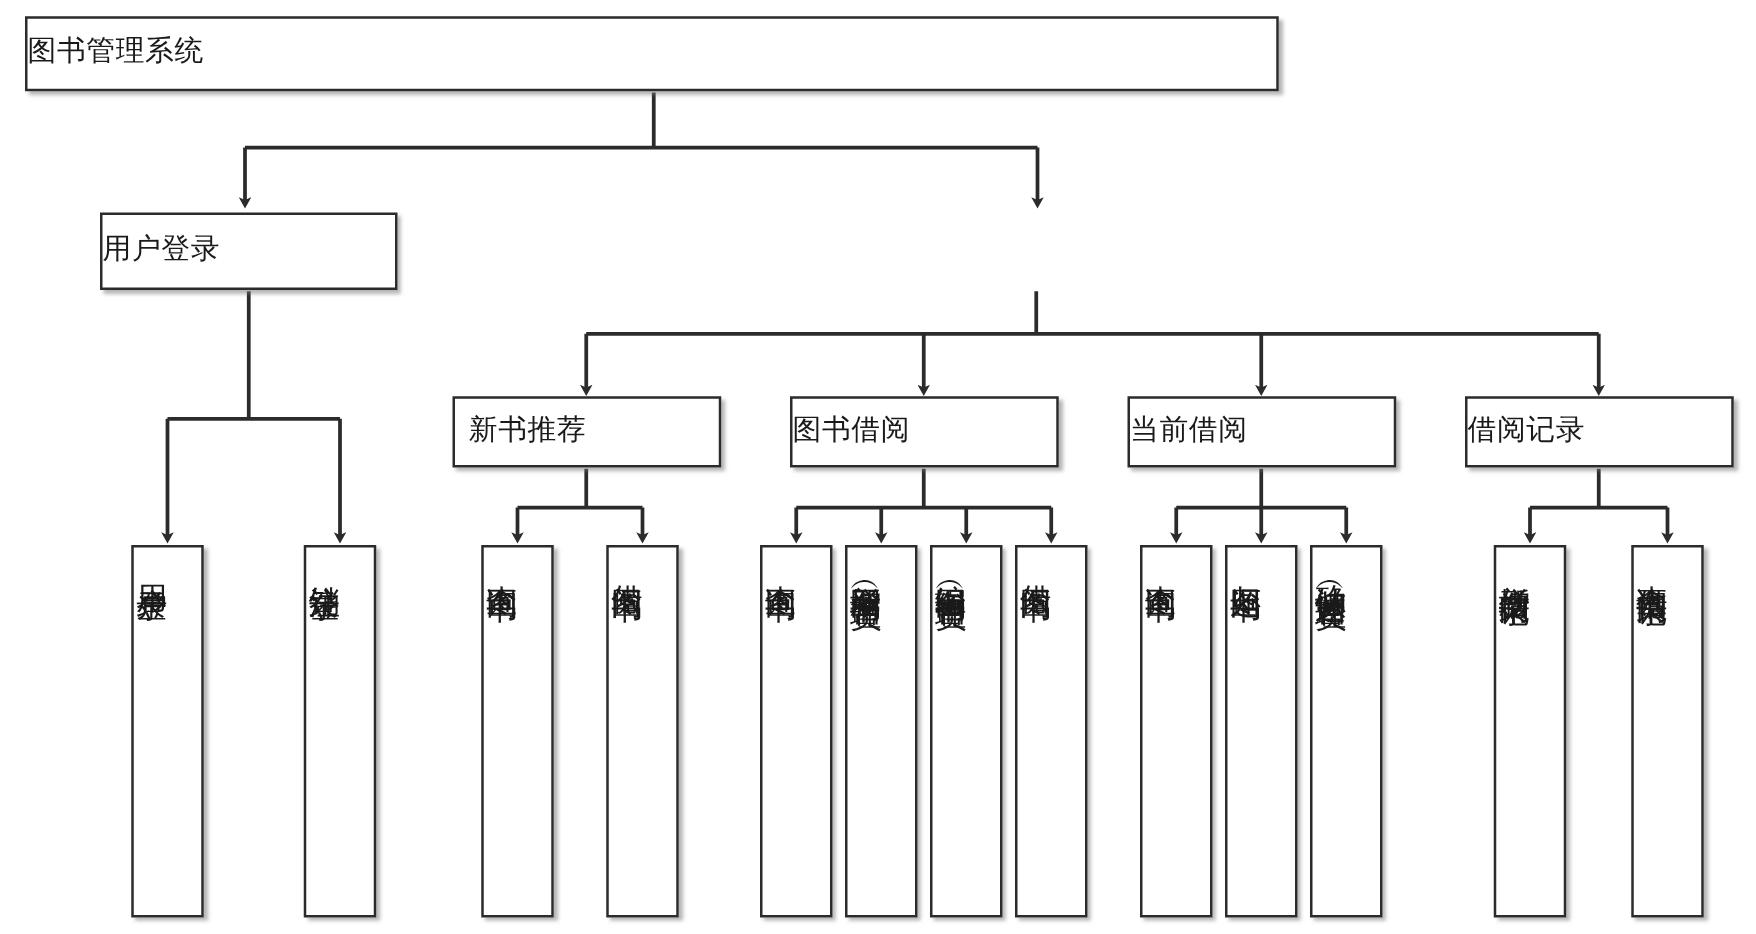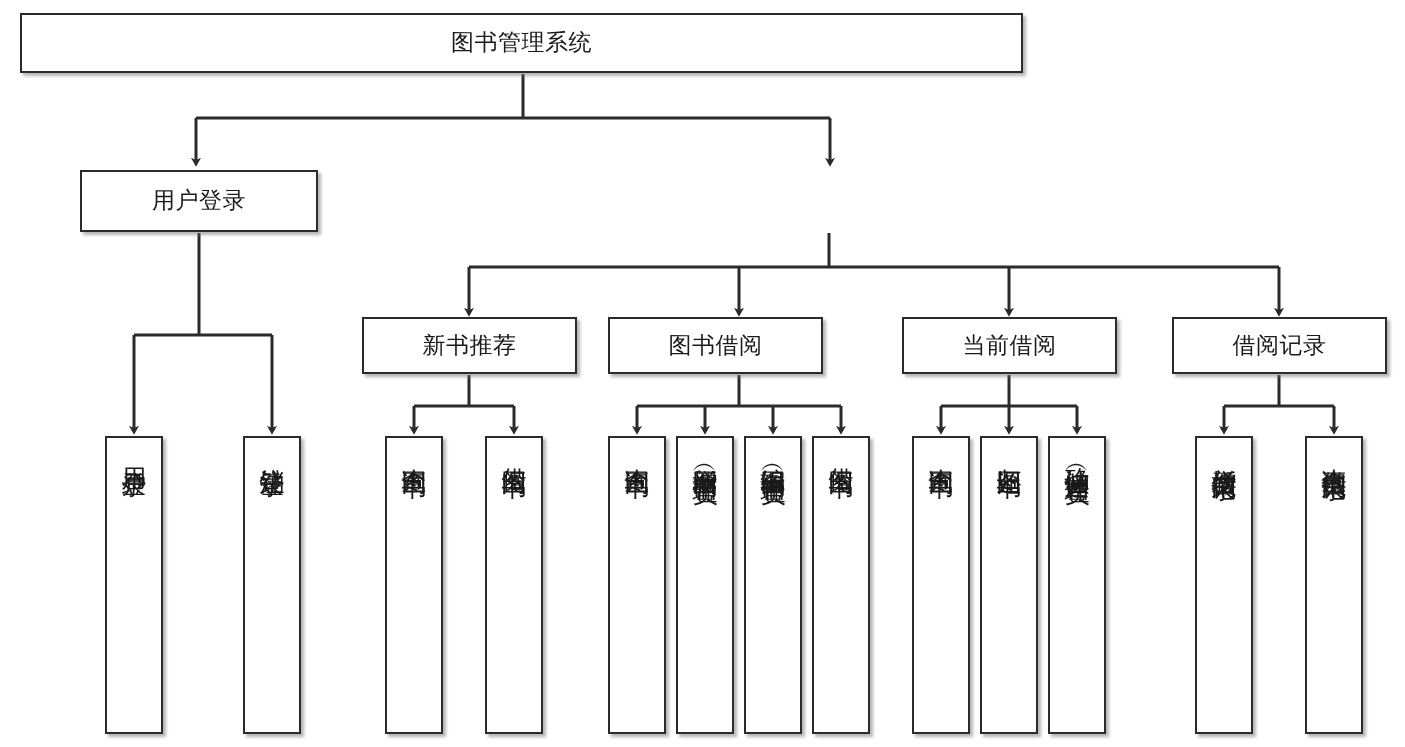--- a/index.html
+++ b/index.html
@@ -25,22 +25,22 @@
     height: 747px;
   }
   .node-box {
     position: absolute;
     box-sizing: border-box;
     background: #ffffff;
     border: 2px solid #2b2b2b;
     box-shadow: 3px 3px 3px rgba(120,120,120,0.55);
     display: flex;
     align-items: center;
-    justify-content: center;
     color: #1a1a1a;
+    font-family: Liberation Mono, monospace;
   }
   .node-label {
     display: block;
     text-align: center;
     line-height: 1.12;
     letter-spacing: 0.5px;
     color: #1a1a1a;
     white-space: nowrap;
   }
   .horiz .node-label {
@@ -125,24 +125,24 @@
   </svg>
 
   <div class="node-box horiz" style="left:20px; top:13px; width:1003px; height:60px;">
     <span class="node-label">图书管理系统</span>
   </div>
 
   <div class="node-box horiz" style="left:80px; top:170px; width:238px; height:62px;">
     <span class="node-label">用户登录</span>
   </div>
 
-  <div class="node-box horiz" style="left:362px; top:317px; width:215px; height:57px;">
+  <div class="node-box horiz" style="left:362px; top:317px; width:215px; height:57px;padding-left:11px;">
     <span class="node-label">新书推荐</span>
   </div>
-  <div class="node-box horiz" style="left:608px; top:317px; width:215px; height:57px;">
+  <div class="node-box horiz" style="left:632px; top:317px; width:215px; height:57px;">
     <span class="node-label">图书借阅</span>
   </div>
   <div class="node-box horiz" style="left:902px; top:317px; width:215px; height:57px;">
     <span class="node-label">当前借阅</span>
   </div>
   <div class="node-box horiz" style="left:1172px; top:317px; width:215px; height:57px;">
     <span class="node-label">借阅记录</span>
   </div>
 
   <div class="node-box vert" style="left:105px; top:436px; width:58px; height:298px;">

